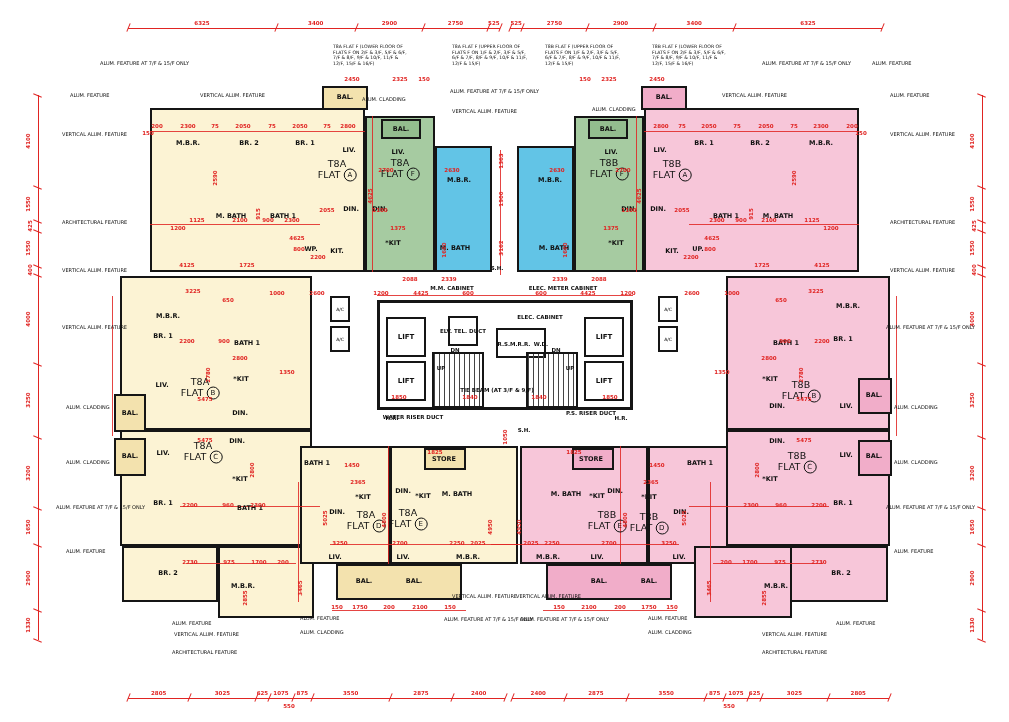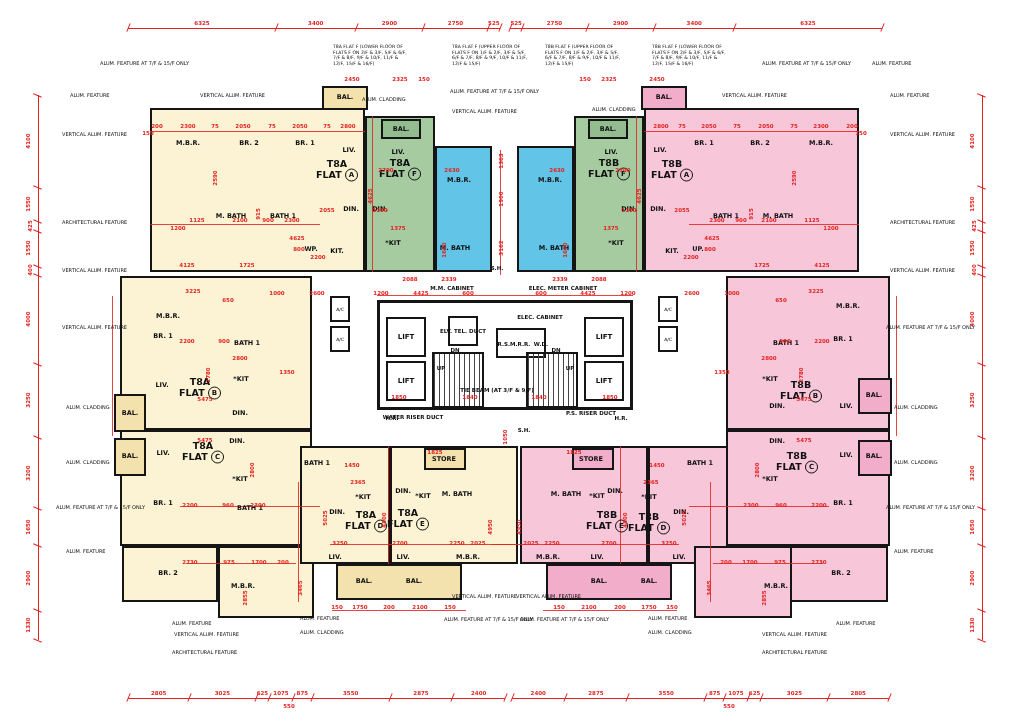--- a/index.html
+++ b/index.html
@@ -4,21 +4,21 @@
 <style>
   html,body{margin:0;padding:0;background:#fff;}
   #plan{position:relative;width:1009px;height:722px;background:#fff;overflow:hidden;
         font-family:"DejaVu Sans",sans-serif;}
   .blk{position:absolute;box-sizing:border-box;border:2px solid #151515;}
   .blk.thick{border-width:3px;}
   .hatch{background:repeating-linear-gradient(90deg,#444 0 1px,transparent 1px 5px);}
   .balhatch{background-image:repeating-linear-gradient(45deg,rgba(0,0,0,.18) 0 1px,transparent 1px 4px);}
   .roomlbl{position:absolute;transform:translate(-50%,-50%);font-size:6.5px;font-weight:bold;
            color:#111;white-space:nowrap;z-index:30;}
-  .flatlbl{position:absolute;transform:translate(-50%,-50%);font-size:9.5px;font-weight:bold;
+  .flatlbl{position:absolute;transform:translate(-50%,-50%);font-size:9.5px;font-weight:normal;
            color:#111;text-align:center;line-height:1.05;z-index:30;white-space:nowrap;}
   .flatlbl .circ{display:inline-block;width:11px;height:11px;border:1px solid #111;border-radius:50%;
            font-size:7px;line-height:11px;text-align:center;vertical-align:middle;}
   .corelbl{position:absolute;transform:translate(-50%,-50%);font-size:5.5px;font-weight:bold;
            color:#111;text-align:center;line-height:1.1;z-index:30;white-space:nowrap;}
   .lift{position:absolute;box-sizing:border-box;border:2px solid #151515;background:#fff;z-index:20;
         display:flex;align-items:center;justify-content:center;font-size:7px;font-weight:bold;color:#111;}
   .rednum{position:absolute;transform:translate(-50%,-50%);font-size:5.5px;color:#e02422;
           font-weight:bold;white-space:nowrap;z-index:40;}
   .rednum.rot{transform:translate(-50%,-50%) rotate(-90deg);}

